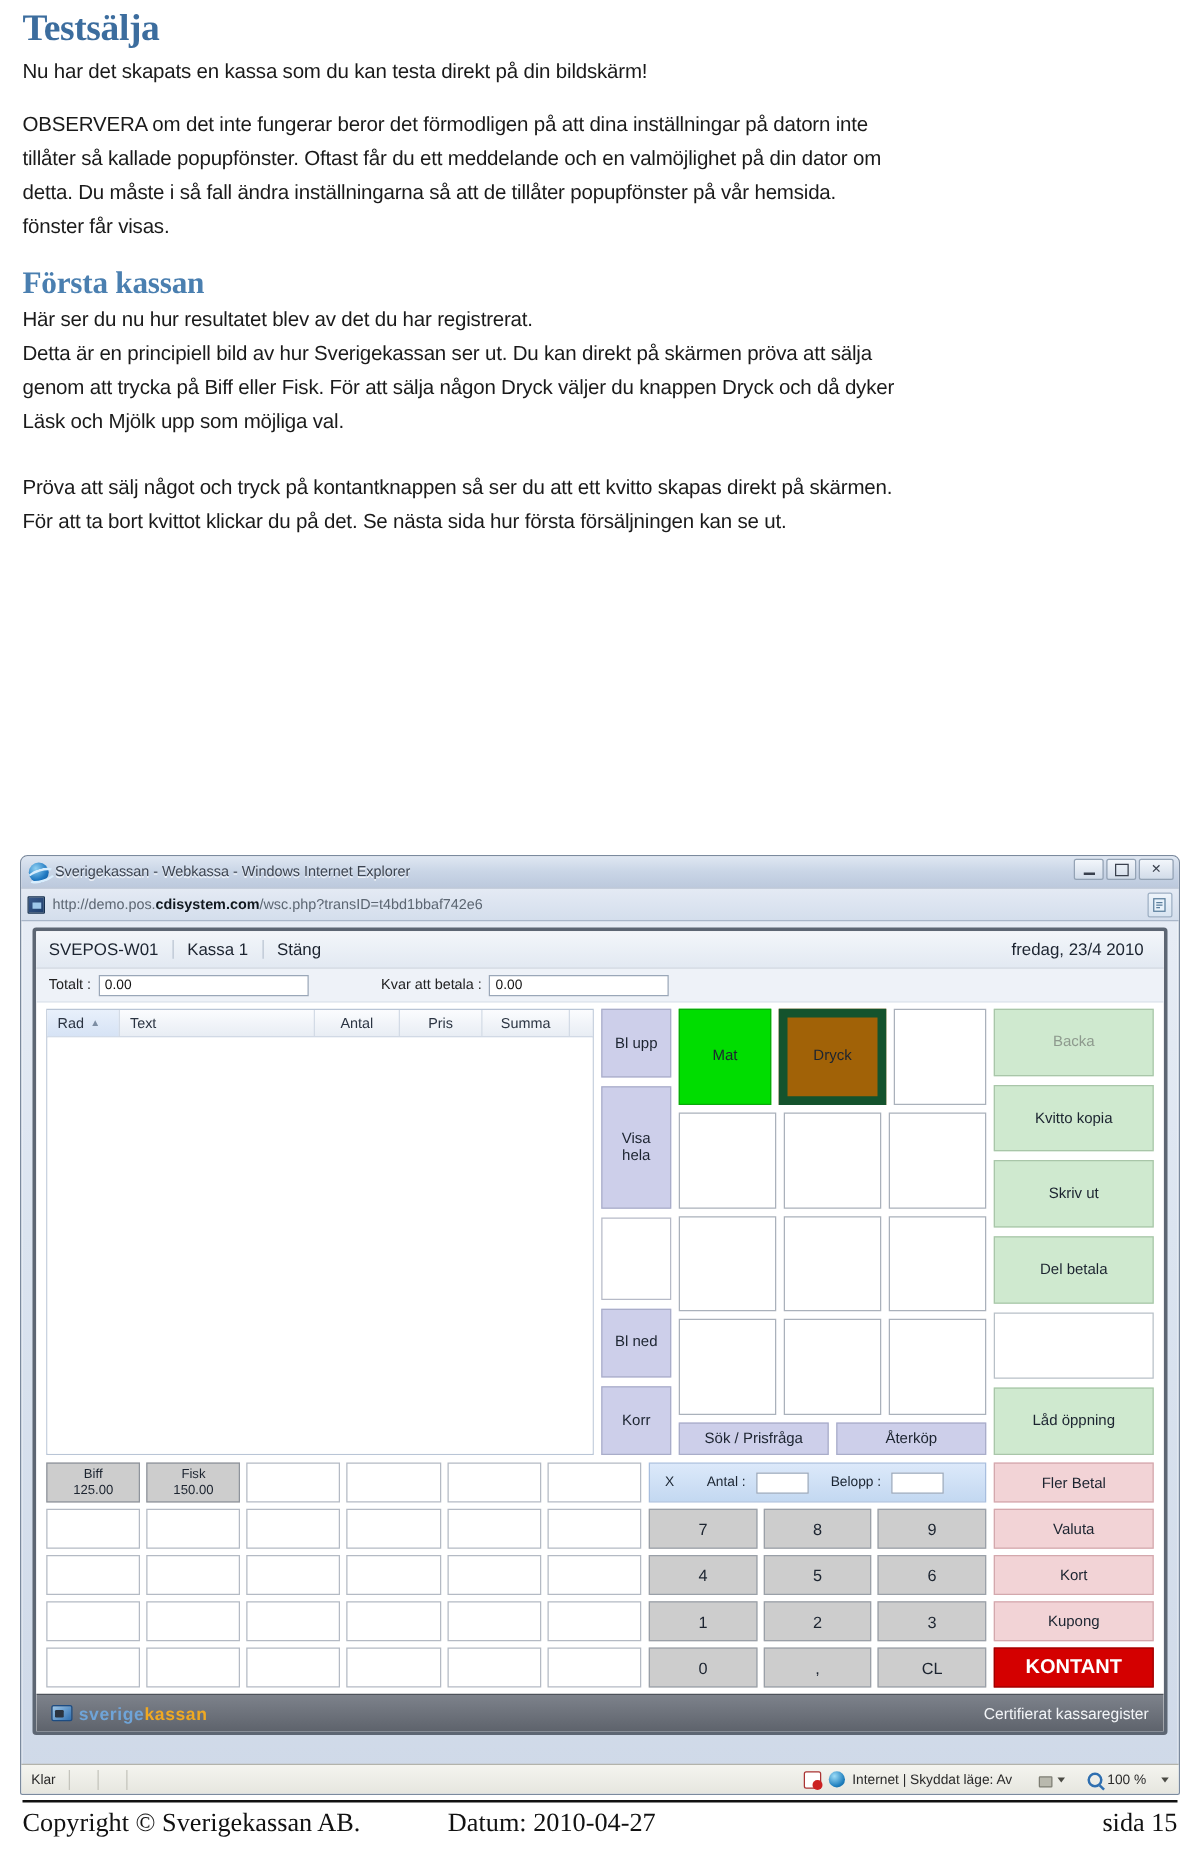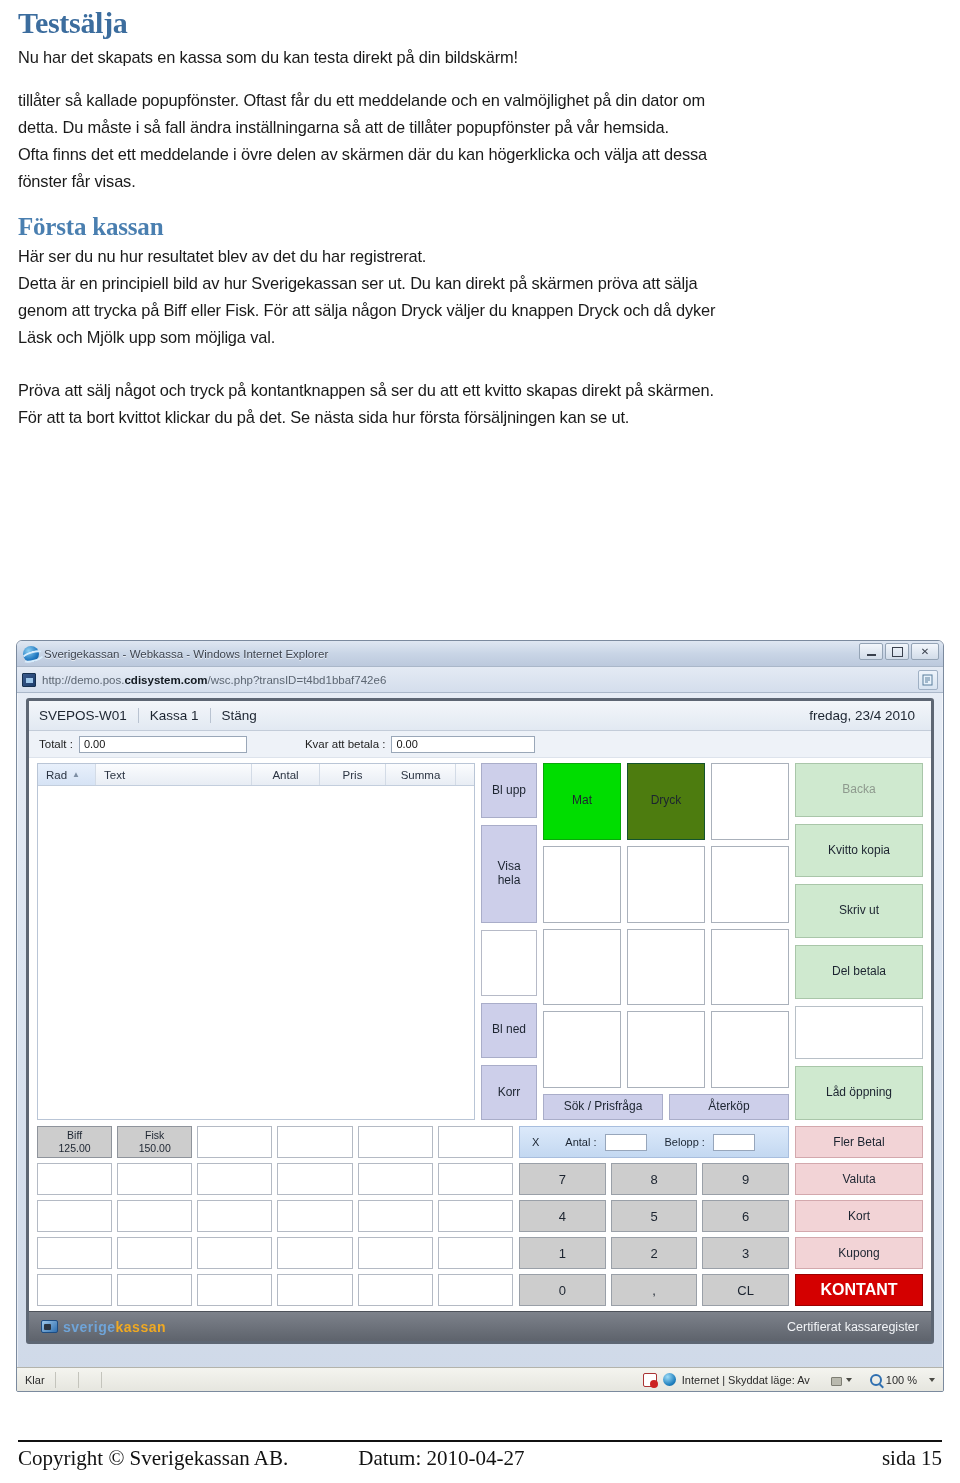--- a/index.html
+++ b/index.html
@@ -27,21 +27,21 @@
     color:#4a7fb0; letter-spacing:-0.2px;
     margin:18px 0 2px 0;
   }
   .p { font-size:16.4px; line-height:27px; margin:0; letter-spacing:-0.15px; }
   .gap-sm { height:16px; }
   .gap-md { height:26px; }
 
   
   .browser {
     position:absolute;
-    left:16px; top:640px;
+    left:16px; top:684px;
     width:928px; height:752px;
     background:linear-gradient(180deg,#e9eef6 0%,#dbe4f0 40%,#cfd9e8 100%);
     border:1px solid #7b8a9e;
     border-radius:6px 6px 2px 2px;
     box-shadow:0 0 0 1px rgba(255,255,255,.5) inset;
     overflow:hidden;
   }
   .titlebar {
     height:26px; position:relative;
     background:linear-gradient(180deg,#dfe7f2 0%,#c9d5e6 50%,#bcc9dd 100%);
@@ -180,21 +180,21 @@
     display:flex; align-items:center; justify-content:center; text-align:center;
     font-size:12px; color:#1c2430; line-height:1.15;
     user-select:none; white-space:pre-line;
   }
   .btn.nav { background:#cdcfea; border-color:#a9adc9; }
   .btn.nav.blank { background:#fff; border-color:#b6bac7; }
   .btn.fn { background:#cfe9cf; border-color:#a9c6a9; }
   .btn.fn.disabled { color:#8e9a8e; }
   .btn.fn.blank { background:#fff; border-color:#b8c0c7; }
   .btn.plu { background:#fff; border:1px solid #aab1bb; }
-  .btn.plu.sel { background:#4d7c0f; border:1px solid #14532d; }
+  .btn.plu.sel { background:#a16207; border:7px solid #14532d; }
   .btn.plu.green { background:#00dd00; border:1px solid #0aa80a; }
   .btn.wide { background:#cdcfea; border-color:#a9adc9; }
 
   .padrow { display:flex; gap:6px; flex:1 1 0; min-height:0;justify-content:center; }
   .padrow > .btn { flex:1 1 0; }
 
   
   .pos-bottom { flex:0 0 auto; display:flex; padding:6px 8px 5px 8px; gap:6px; }
   .plu-grid { flex:1 1 auto; display:grid;
     grid-template-columns:repeat(6,1fr); grid-auto-rows:32px; gap:5px; }
@@ -287,23 +287,23 @@
   .footrow .mid { margin-left:70px; }
   .footrow .right { margin-left:auto; }
 </style>
 </head>
 <body>
 
 <div class="doc">
   <div class="h1">Testsälja</div>
   <p class="p">Nu har det skapats en kassa som du kan testa direkt på din bildskärm!</p>
   <div class="gap-sm"></div>
+  <p class="p">OBSERVERA om det inte fungerar beror det förmodligen på att dina inställningar på datorn inte</p>
   <p class="p">tillåter så kallade popupfönster. Oftast får du ett meddelande och en valmöjlighet på din dator om</p>
   <p class="p">detta. Du måste i så fall ändra inställningarna så att de tillåter popupfönster på vår hemsida.</p>
-  <p class="p">Ofta finns det ett meddelande i övre delen av skärmen där du kan högerklicka och välja att dessa</p>
   <p class="p">fönster får visas.</p>
 
   <div class="h2">Första kassan</div>
   <p class="p">Här ser du nu hur resultatet blev av det du har registrerat.</p>
   <p class="p">Detta är en principiell bild av hur Sverigekassan ser ut. Du kan direkt på skärmen pröva att sälja</p>
   <p class="p">genom att trycka på Biff eller Fisk. För att sälja någon Dryck väljer du knappen Dryck och då dyker</p>
   <p class="p">Läsk och Mjölk upp som möjliga val.</p>
   <div class="gap-md"></div>
   <p class="p">Pröva att sälj något och tryck på kontantknappen så ser du att ett kvitto skapas direkt på skärmen.</p>
   <p class="p">För att ta bort kvittot klickar du på det. Se nästa sida hur första försäljningen kan se ut.</p>

